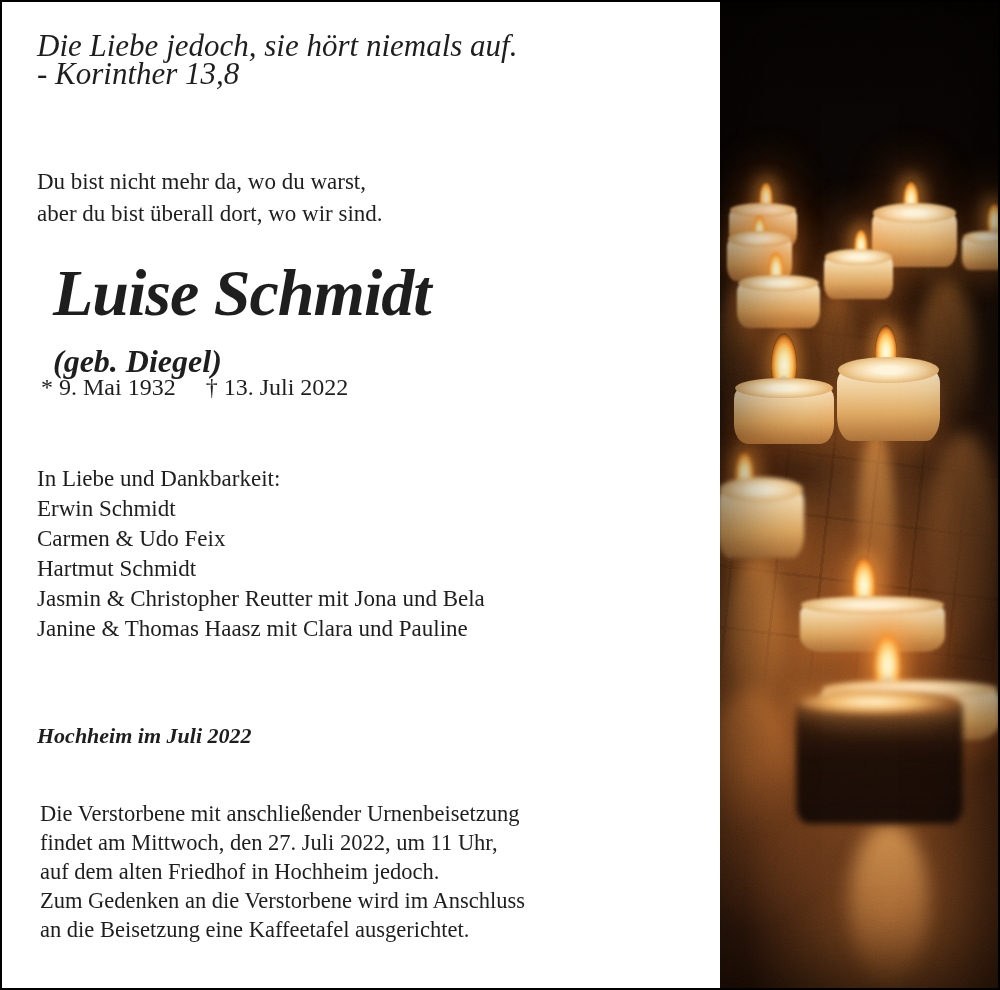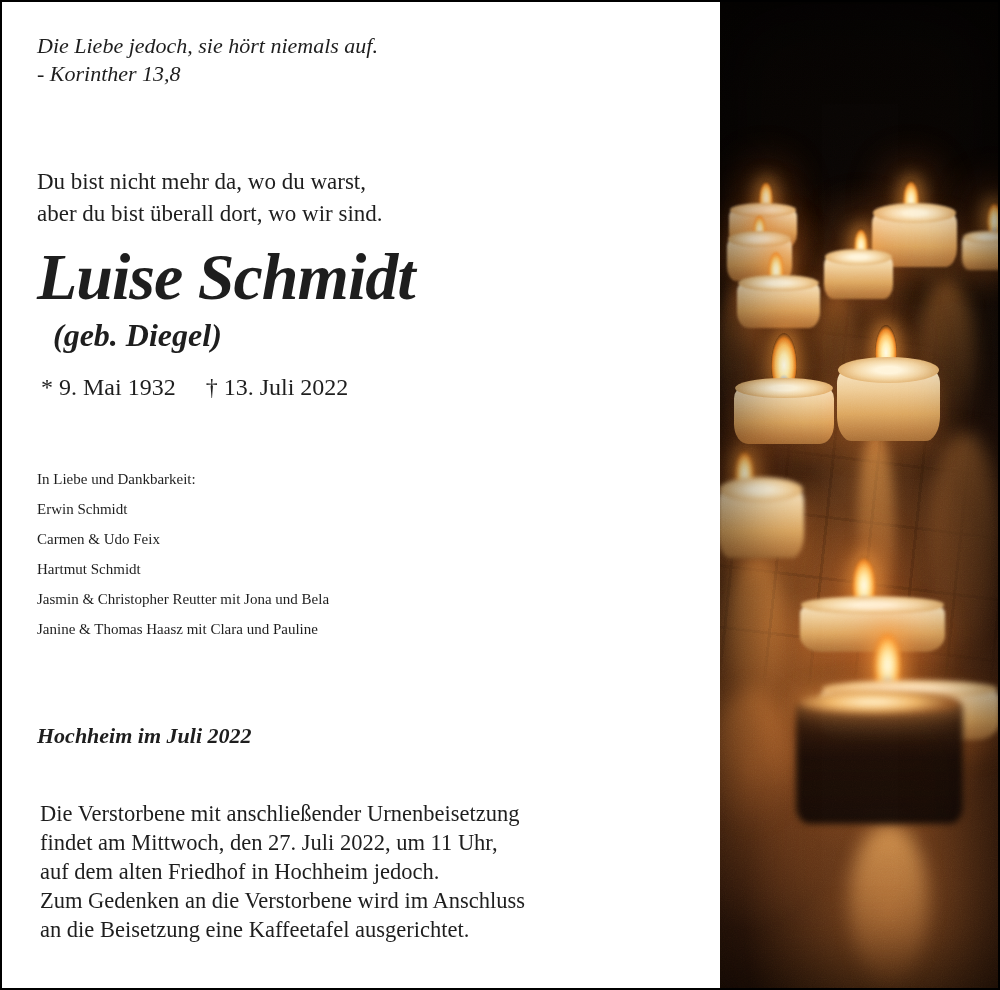--- a/index.html
+++ b/index.html
@@ -9,31 +9,31 @@
     background:#ffffff;
     border:2px solid #000;
     box-sizing:border-box;
     overflow:hidden;
     font-family:"Liberation Serif","DejaVu Serif",serif;
     color:#1e1e1e;
   }
   
   .text-col{position:absolute;left:0;top:0;width:718px;height:100%;}
   .blk{position:absolute;left:35px;}
-  .quote{top:30px;font-style:italic;font-size:22px;line-height:28px;}
+  .quote{top:30px;font-style:italic;font-size:31px;line-height:28px;}
   .verse{top:140px;font-size:23px;line-height:32px;margin-top:24px;}
   .name-blk{top:240px;}
   .name-blk h1{
-    margin:0;font-size:66px;line-height:1.05;
+    margin:16px;font-size:66px;line-height:1.05;
     font-weight:bold;font-style:italic;letter-spacing:-1px;
   }
   .maiden{margin:6px 0 0 16px;font-size:32px;font-weight:bold;font-style:italic;}
   .dates{top:372px;left:39px;font-size:24px;}
   .dates .death{margin-left:30px;}
-  .mourners{top:462px;font-size:15px;line-height:30px;}
+  .mourners{top:462px;font-size:23px;line-height:30px;}
   .place{top:721px;font-size:22px;font-weight:bold;font-style:italic;}
   .funeral{top:797px;left:38px;font-size:22.5px;line-height:29px;}
 
   
   .photo{
     position:absolute;left:718px;top:0;width:280px;height:986px;
     overflow:hidden;background:#0a0705;
   }
   .photo-bg{
     position:absolute;inset:0;

